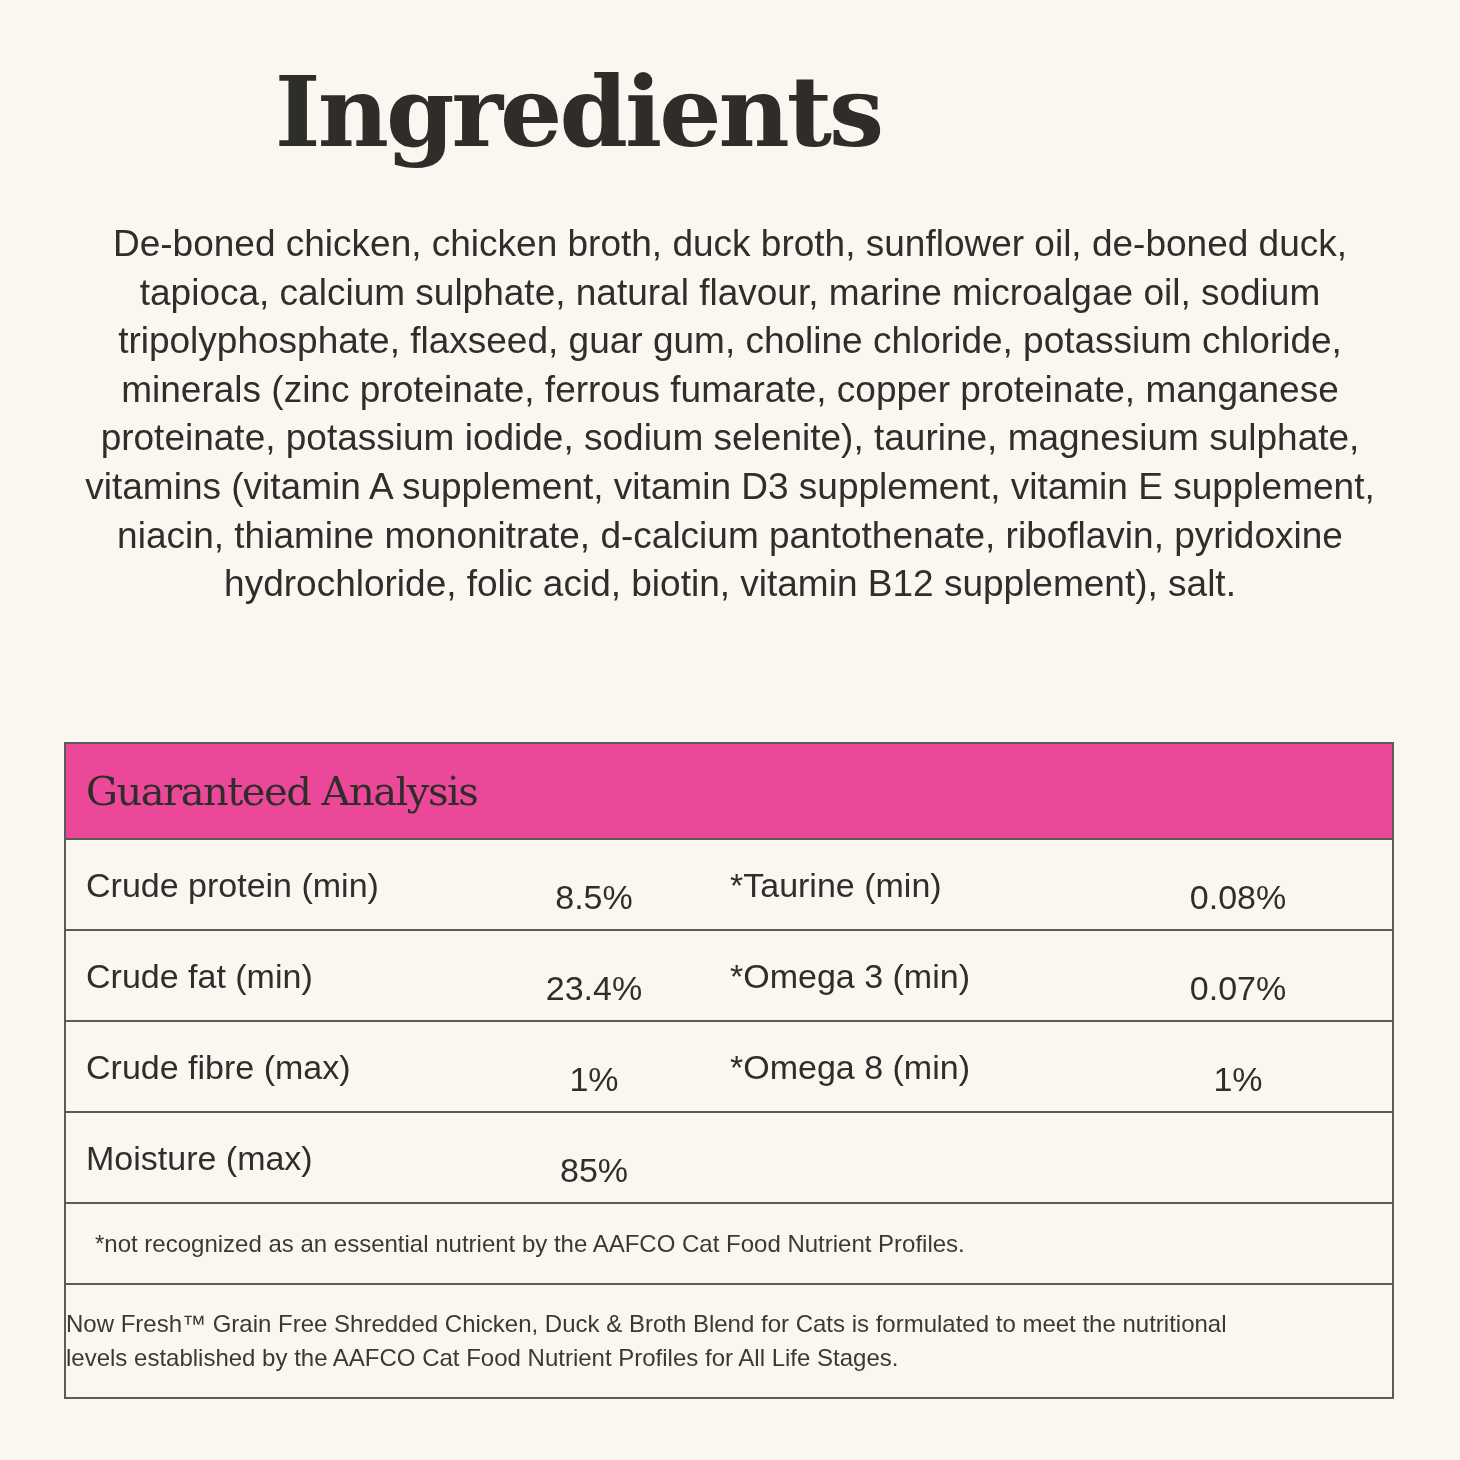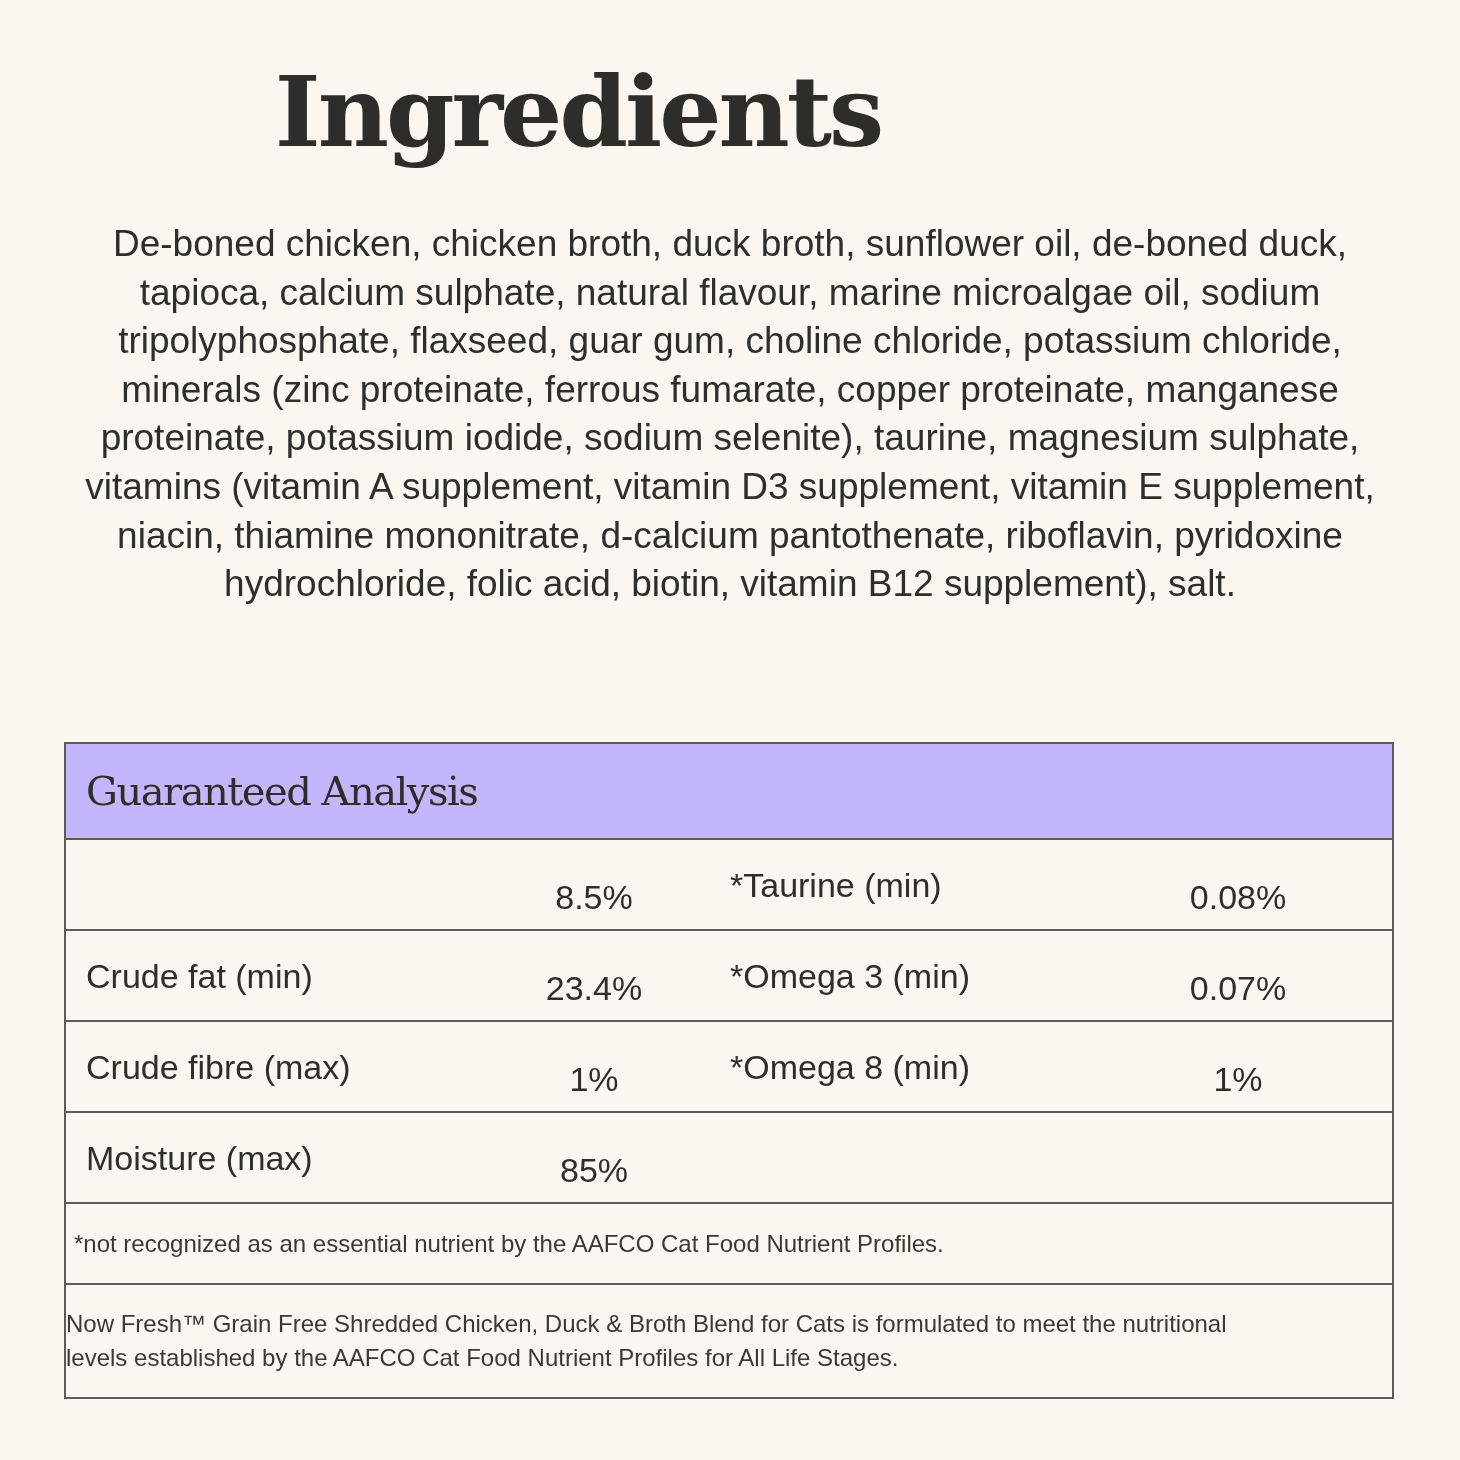--- a/index.html
+++ b/index.html
@@ -1,45 +1,46 @@
 <!DOCTYPE html>
 <html><head>
   <meta charset="utf-8">
   <style>
     html, body { margin:0; padding:0; }
     body { width:1460px; height:1460px; background:#fcf6f1; color:#2f2e2b; position:relative; overflow:hidden; }
     .title { position:absolute; top:58px; left:0; width:1156px; text-align:center; font-family:"DejaVu Serif", serif; font-size:98px; font-weight:bold; letter-spacing:-3px; color:#2e2d2a; line-height:1.1; }
     .ingredients { position:absolute; top:220px; left:76px; width:1308px; text-align:center; font-family:"Liberation Sans", sans-serif; font-size:37px; line-height:48.6px; color:#2f2e2b; }
     .table { position:absolute; top:742px; left:64px; width:1330px; border:2px solid #5d5b58; box-sizing:border-box; }
-    .thead { background:#c4b5fd; height:94px; border-bottom:2px solid #5d5b58; display:flex; align-items:center; padding-left:20px; }
+    .thead { background:#ec4899; height:94px; border-bottom:2px solid #5d5b58; display:flex; align-items:center; padding-left:20px; }
     .thead span { font-family:"DejaVu Serif", serif; font-size:40px; letter-spacing:-1.5px; color:#2e2d2a; }
     .row { height:89px; border-bottom:2px solid #5d5b58; position:relative; font-family:"Liberation Sans", sans-serif; font-size:34px; color:#2f2e2b; }
     .row span { position:absolute; top:50%; transform:translateY(-50%); white-space:nowrap; }
     .c1 { left:20px; }
     .c2 { left:528px; width:0; }
     .c2 i, .c4 i { font-style:normal; position:absolute; transform:translate(-50%,-50%); top:12px; }
     .c3 { left:664px; }
     .c4 { left:1172px; width:0; }
-    .note { height:79px; border-bottom:2px solid #5d5b58; display:flex; align-items:center; padding-left:8px; font-family:"Liberation Sans", sans-serif; font-size:24px; color:#3a3936; }
+    .note { height:79px; border-bottom:2px solid #5d5b58; display:flex; align-items:center; padding-left:29px; font-family:"Liberation Sans", sans-serif; font-size:24px; color:#3a3936; }
     .claim { height:112px; display:flex; align-items:center; font-family:"Liberation Sans", sans-serif; font-size:24px; line-height:34px; color:#3a3936; }
     .claim span { width:1220px; }
   </style>
 </head>
 <body>
 
 <div class="title">Ingredients</div>
 
 <div class="ingredients">De-boned chicken, chicken broth, duck broth, sunflower oil, de-boned duck, tapioca, calcium sulphate, natural flavour, marine microalgae oil, sodium tripolyphosphate, flaxseed, guar gum, choline chloride, potassium chloride, minerals (zinc proteinate, ferrous fumarate, copper proteinate, manganese proteinate, potassium iodide, sodium selenite), taurine, magnesium sulphate, vitamins (vitamin A supplement, vitamin D3 supplement, vitamin E supplement, niacin, thiamine mononitrate, d-calcium pantothenate, riboflavin, pyridoxine hydrochloride, folic acid, biotin, vitamin B12 supplement), salt.</div>
 
 <div class="table">
   <div class="thead">
     <span>Guaranteed Analysis</span>
   </div>
 
   <div class="row">
+    <span class="c1">Crude protein (min)</span>
     <span class="c2">
         <i>8.5%</i>
       </span>
     <span class="c3">*Taurine (min)</span>
     <span class="c4">
         <i>0.08%</i>
       </span>
   </div>
   <div class="row">
     <span class="c1">Crude fat (min)</span>

